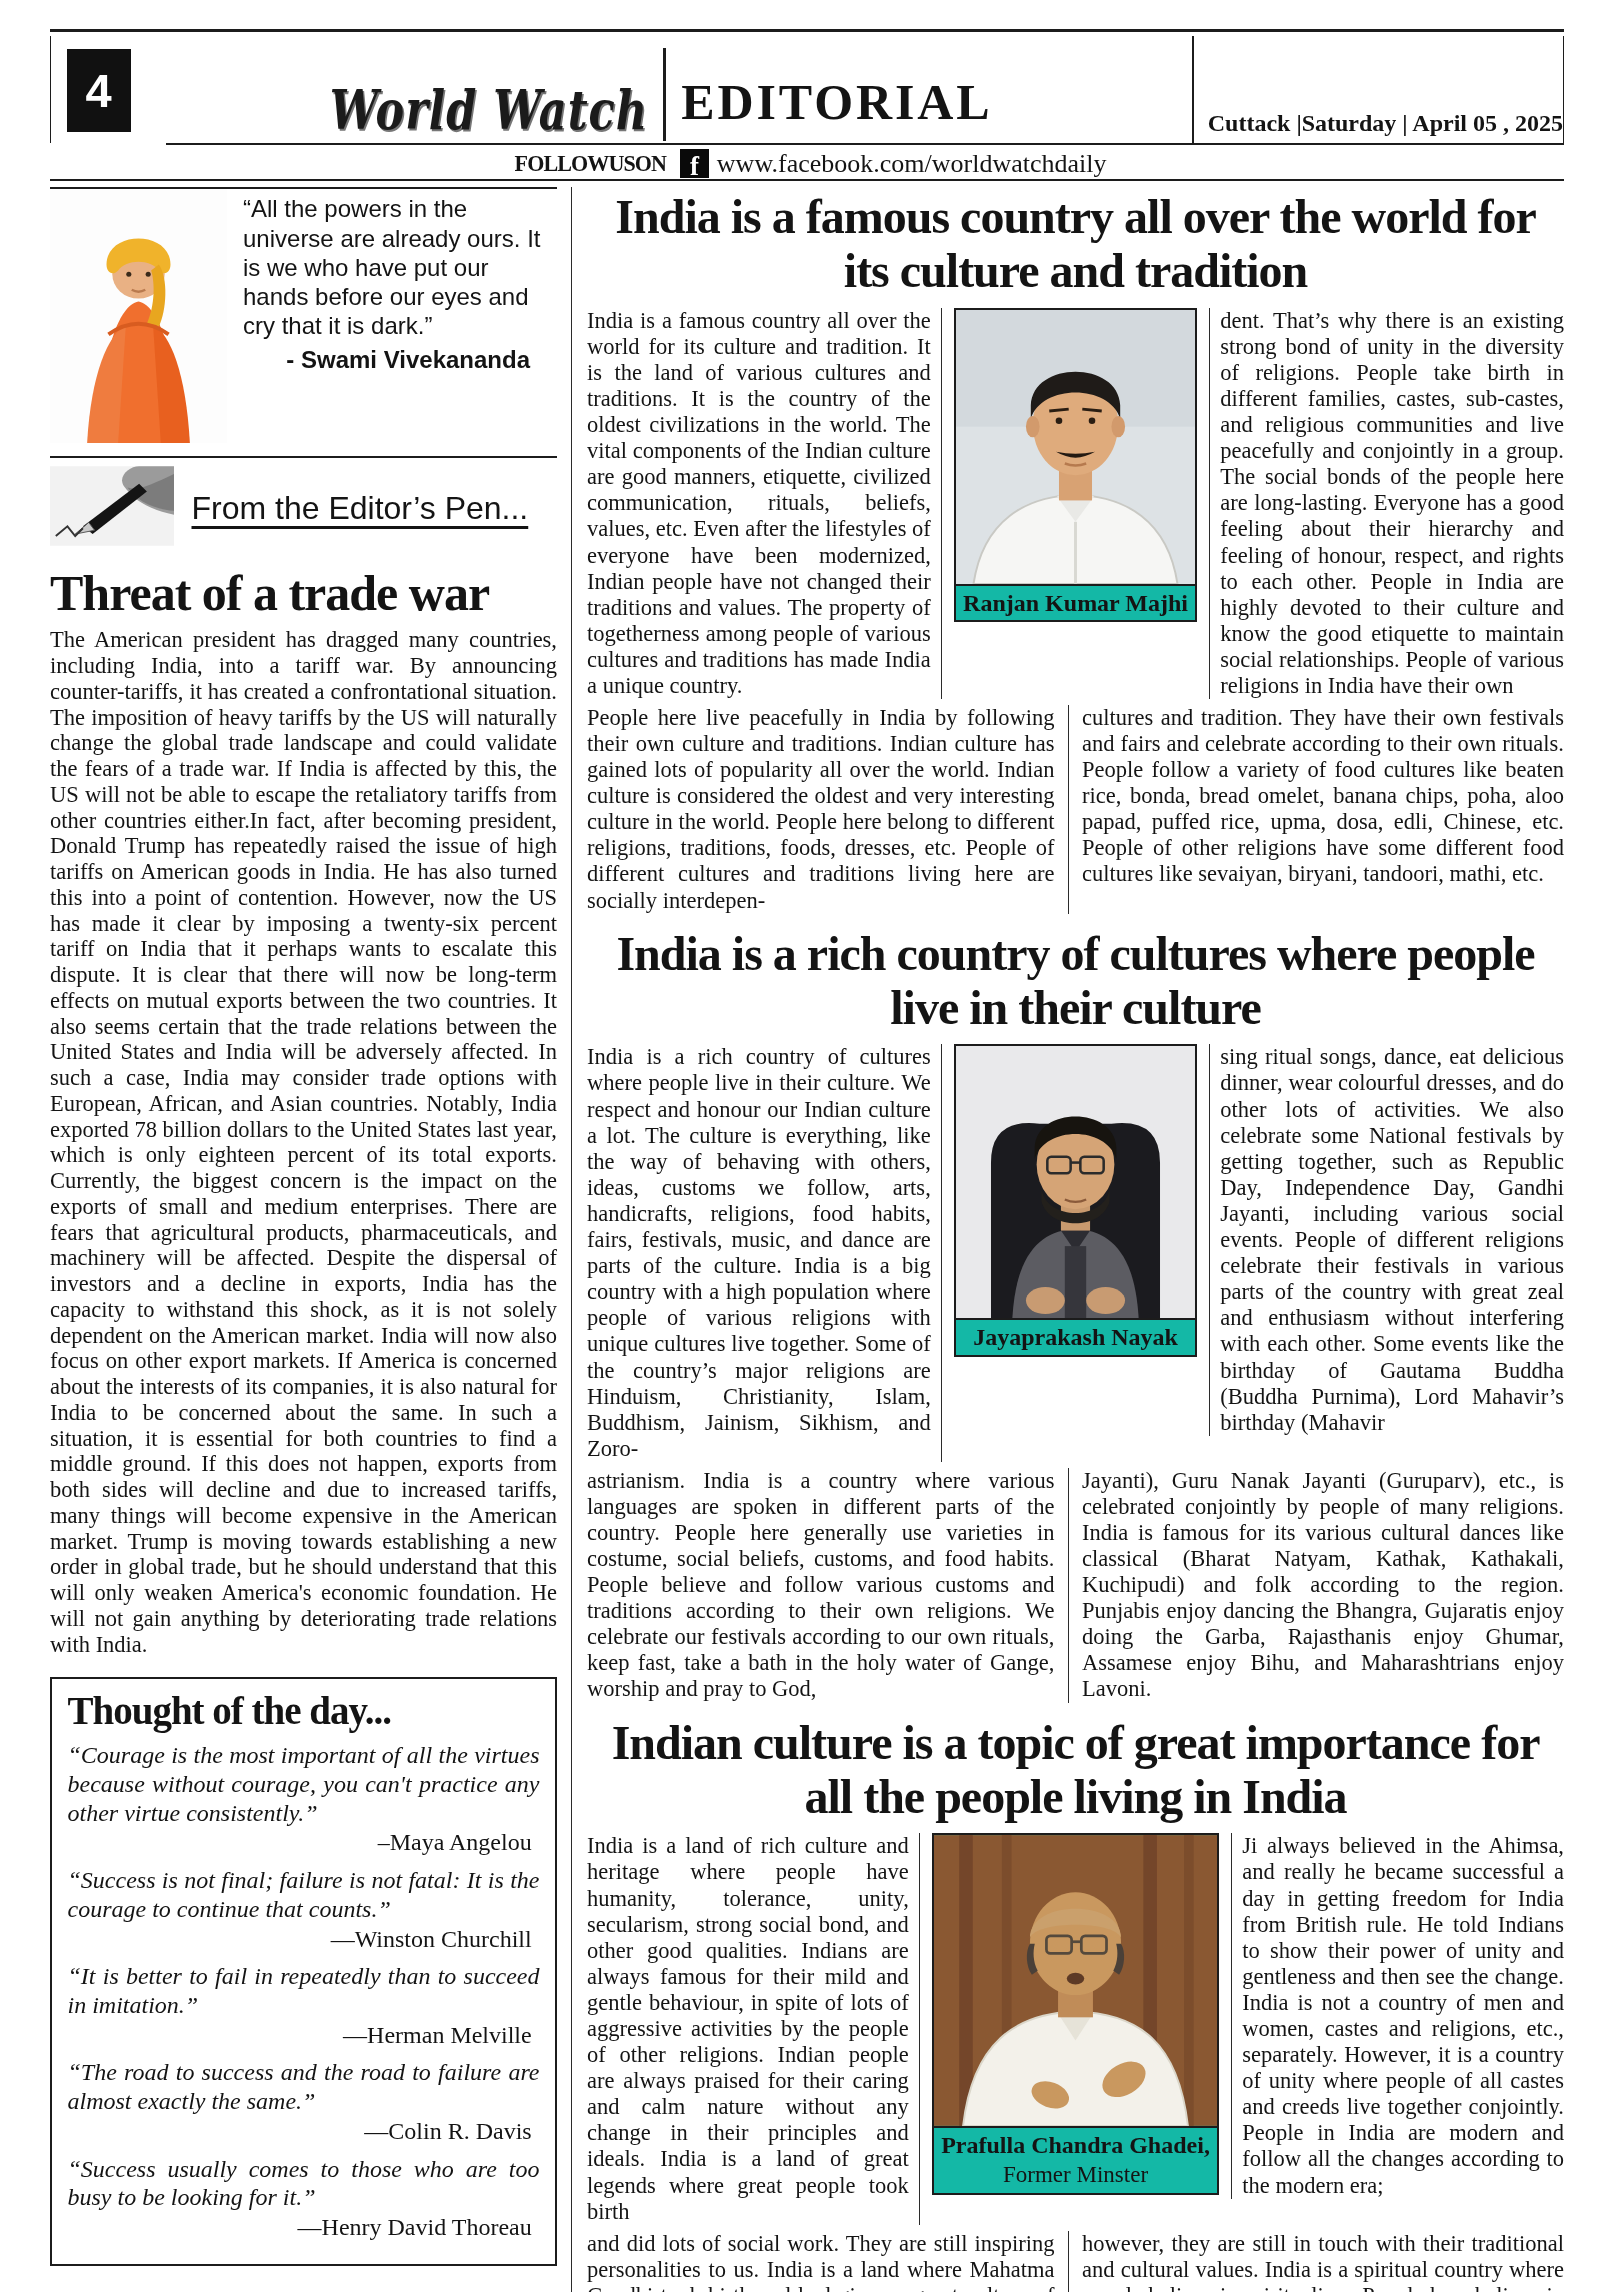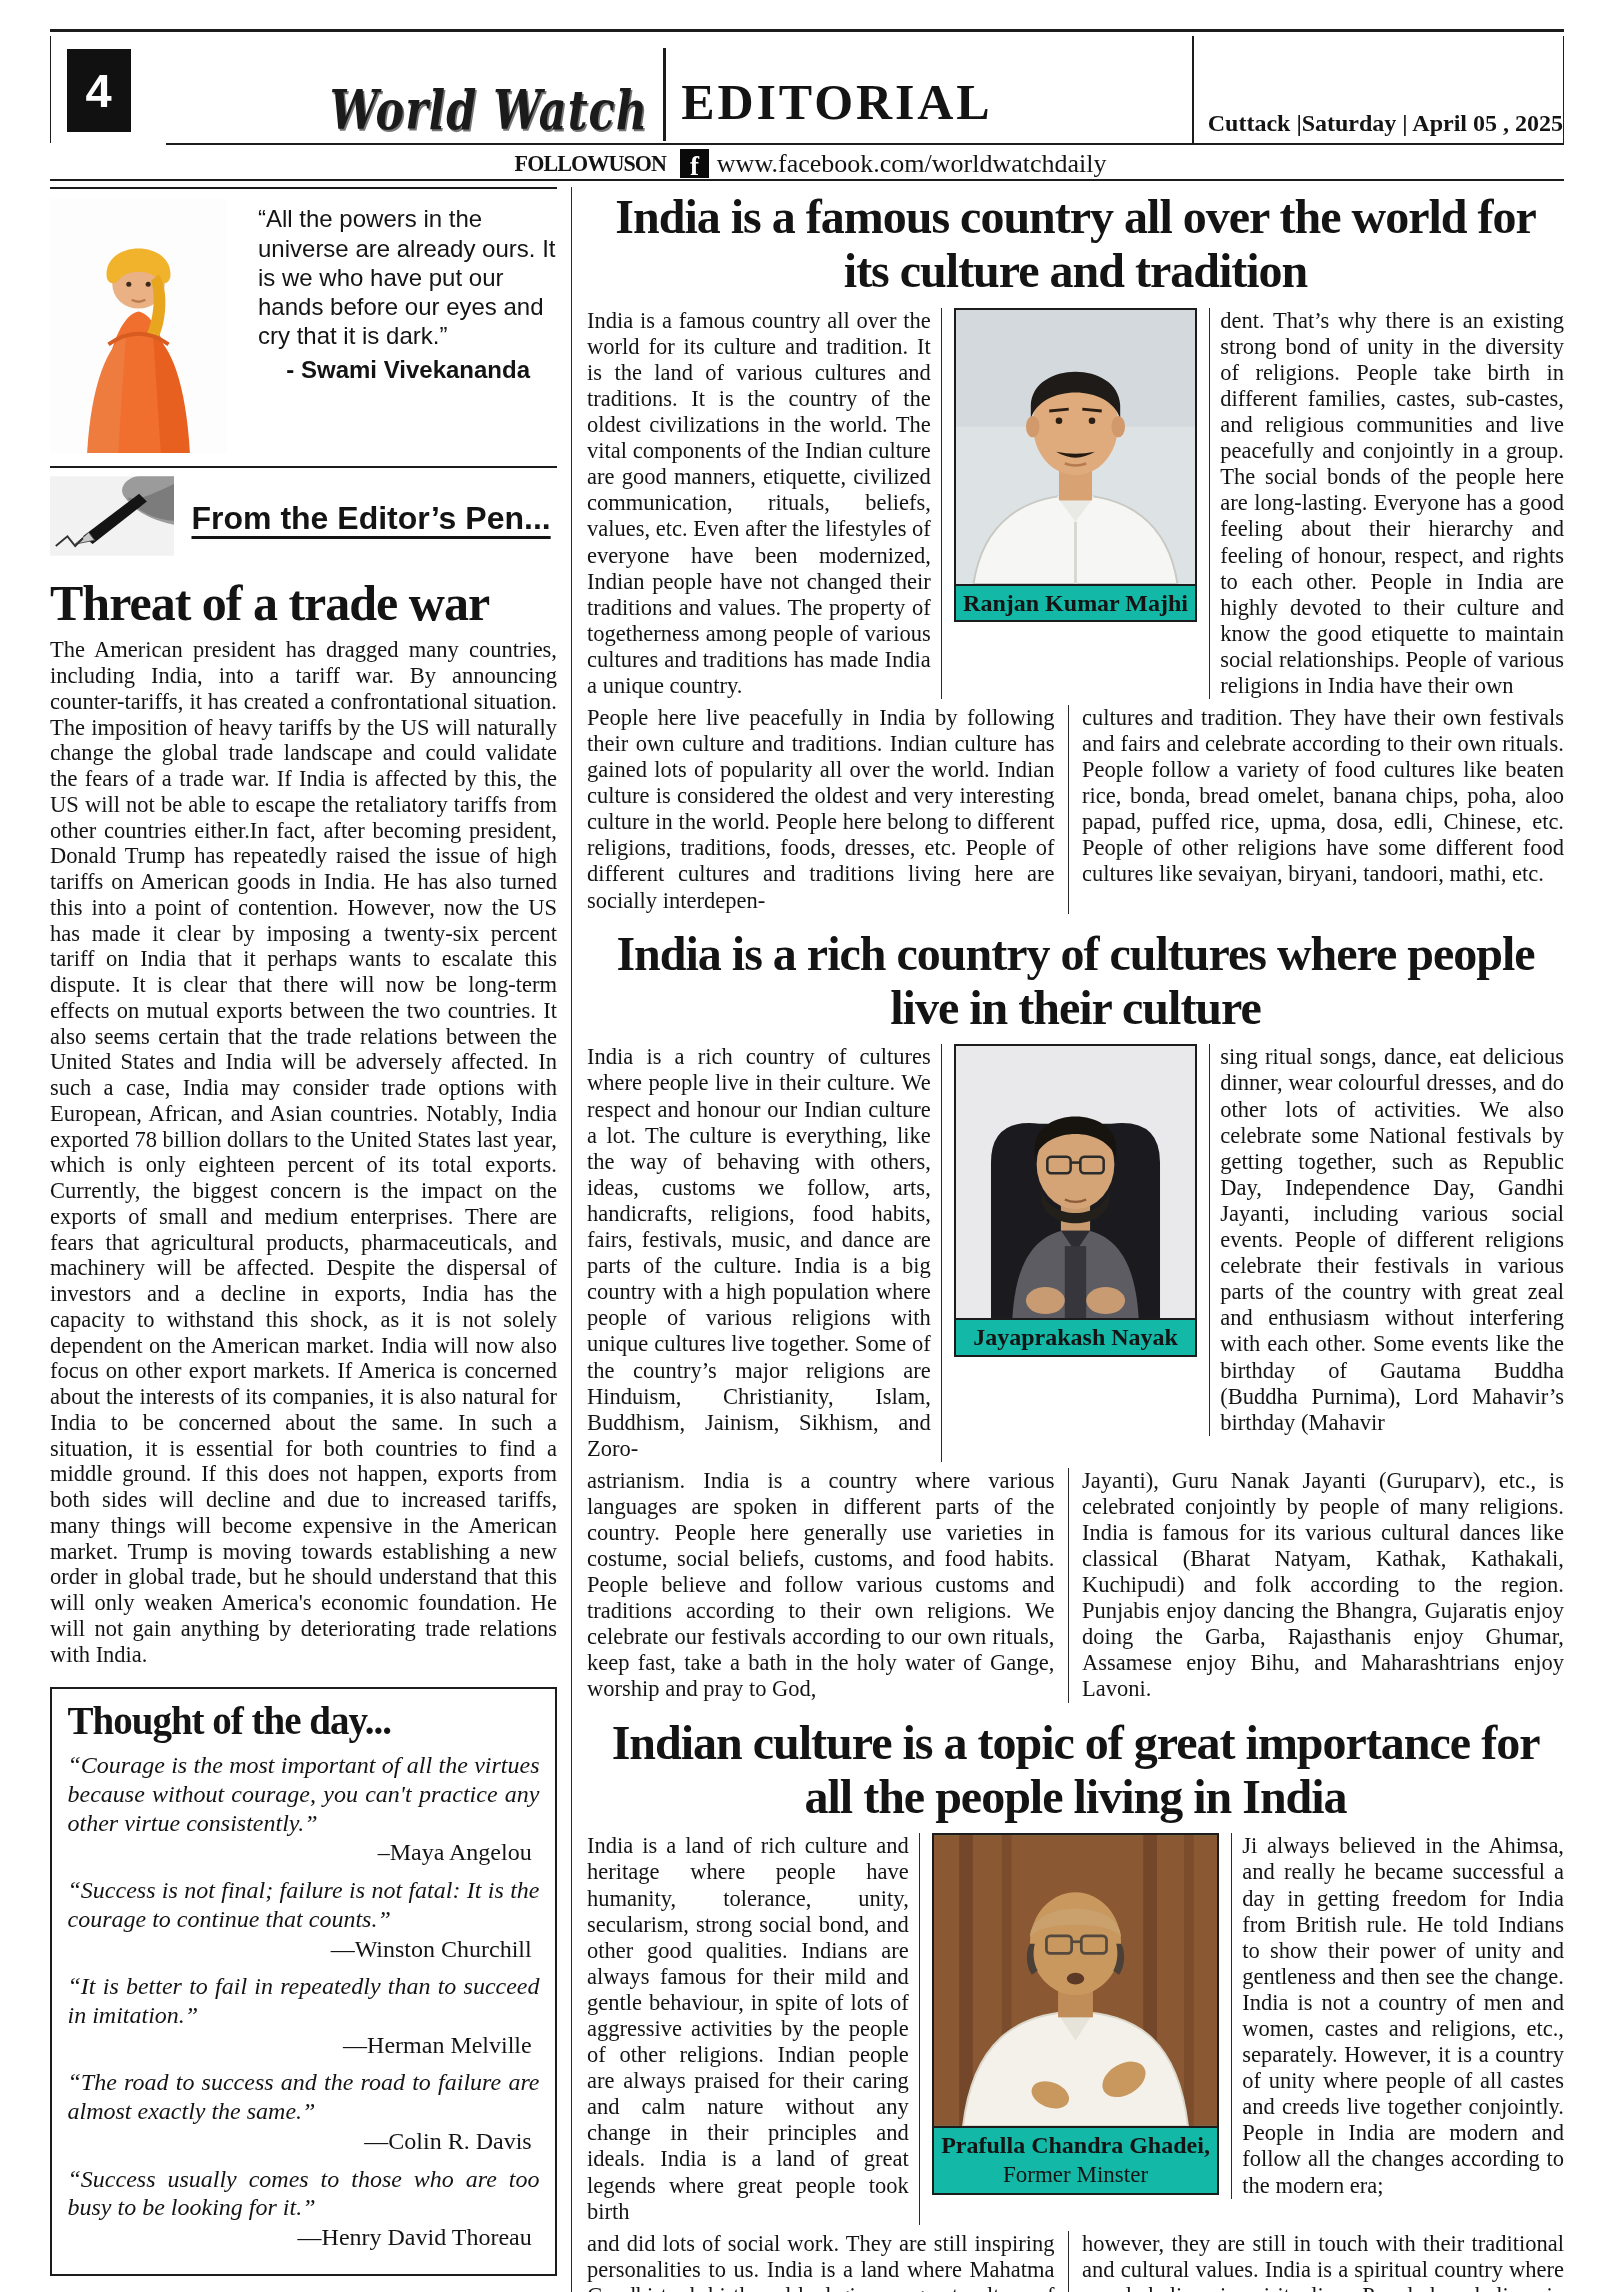--- a/index.html
+++ b/index.html
@@ -30,27 +30,27 @@
   .fb-icon{width:29px;height:29px;background:#0a0a0a;color:#fff;display:flex;align-items:flex-end;justify-content:center;
     font-family:"Liberation Serif",serif;font-weight:bold;font-size:27px;line-height:.9;}
   .follow-url{font-size:26px;}
 
   
   .main{display:flex;flex:1;margin-top:5.8px;}
   .left-col{width:507px;flex:none;padding-right:13.6px;border-right:1.7px solid #2b2b2b;}
   .right-col{flex:1;padding-left:15.5px;min-width:0;}
 
   
-  .quote-box{display:flex;gap:31px;border-top:2.3px solid #1c1c1c;padding-top:10px;}
+  .quote-box{display:flex;gap:16px;border-top:2.3px solid #1c1c1c;padding-top:0;}
   .quote-img{flex:none;}
   .quote-text{font-family:"Liberation Sans",sans-serif;font-size:24px;line-height:1.22;padding-top:5.8px;}
   .quote-author{font-weight:bold;text-align:right;padding-right:27px;margin-top:4px;}
   .pen-row{display:flex;gap:17.5px;align-items:center;border-top:2.5px solid #1c1c1c;margin-top:9.7px;padding-top:7.8px;}
   .pen-img{flex:none;}
-  .pen-heading{font-family:"Liberation Sans",sans-serif;font-weight:bold;font-size:32px;
+  .pen-heading{font-family:"Liberation Sans",sans-serif;font-weight:normal;font-size:32px;
     text-decoration:underline;text-underline-offset:6.8px;white-space:nowrap;text-align:right;}
   .edit-headline{font-size:50px;font-weight:bold;letter-spacing:-1px;margin:17.5px 0 9.7px 0;line-height:1;}
   .body-text{font-size:22.5px;line-height:1.145;text-align:justify;margin:0;}
   .thought-box{border:2.9px solid #1c1c1c;margin-top:19.4px;padding:9.7px 15.5px 13.6px 15.5px;}
   .thought-heading{font-size:39px;font-weight:bold;margin:0 0 7.8px 0;letter-spacing:-1px;}
   .t-quote{font-style:italic;font-size:24px;line-height:1.2;text-align:justify;margin:0 0 1.9px 0;}
   .t-author{text-align:right;font-size:24px;margin:0 7.8px 9.7px 0;}
 
   
   .art-headline{font-size:48px;font-weight:bold;letter-spacing:-1px;text-align:center;line-height:1.12;margin:3.9px 9.7px 9.7px 9.7px;}

